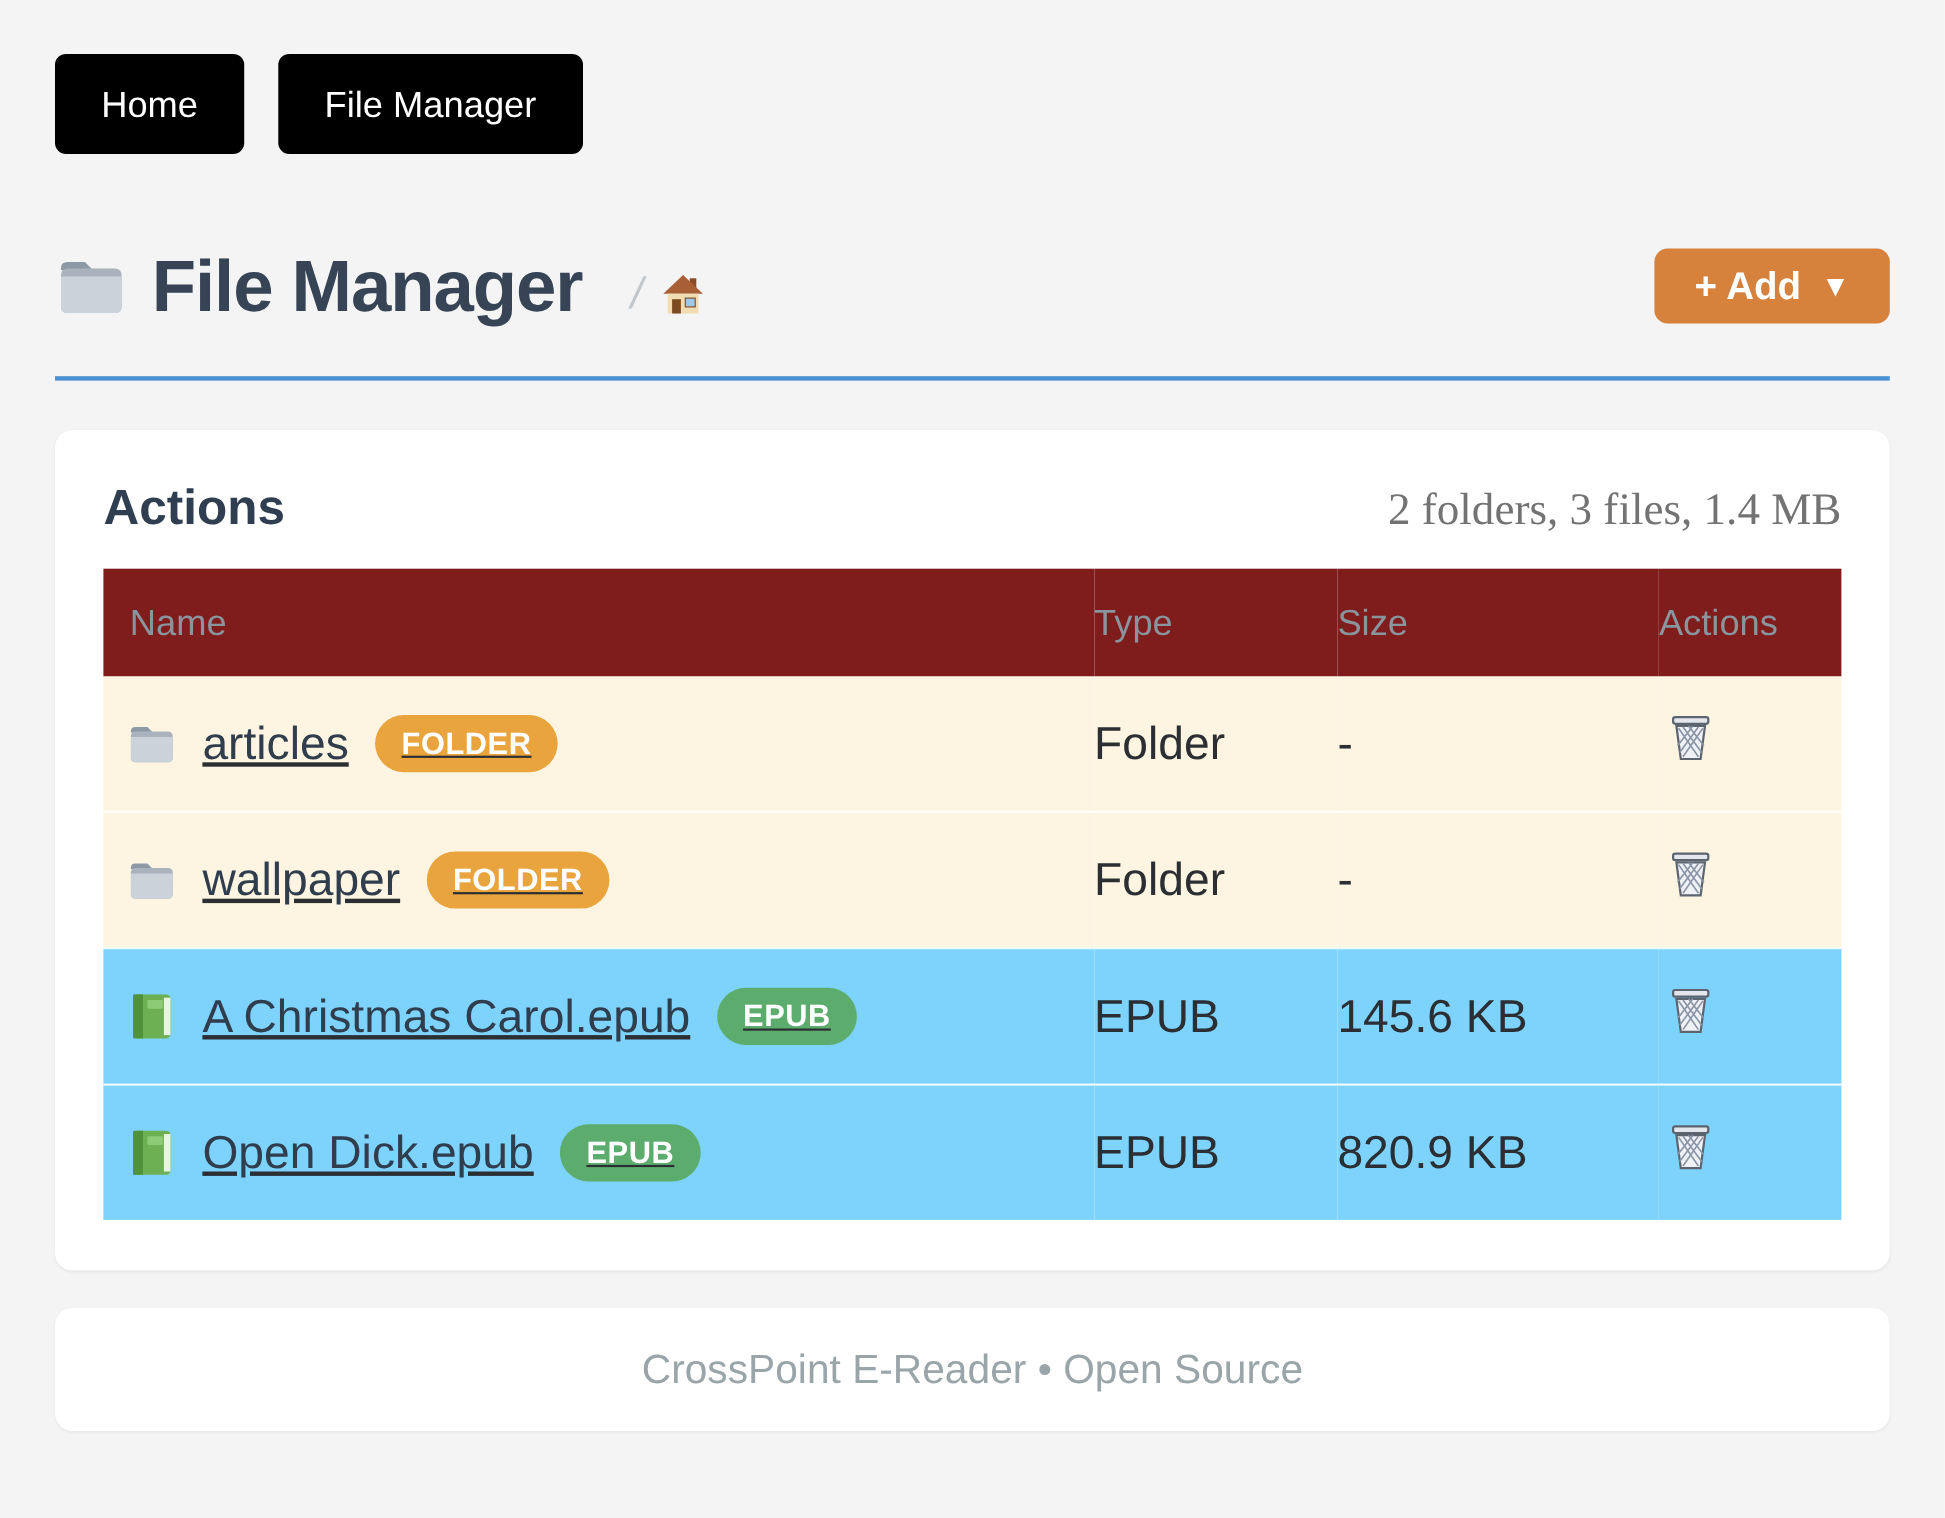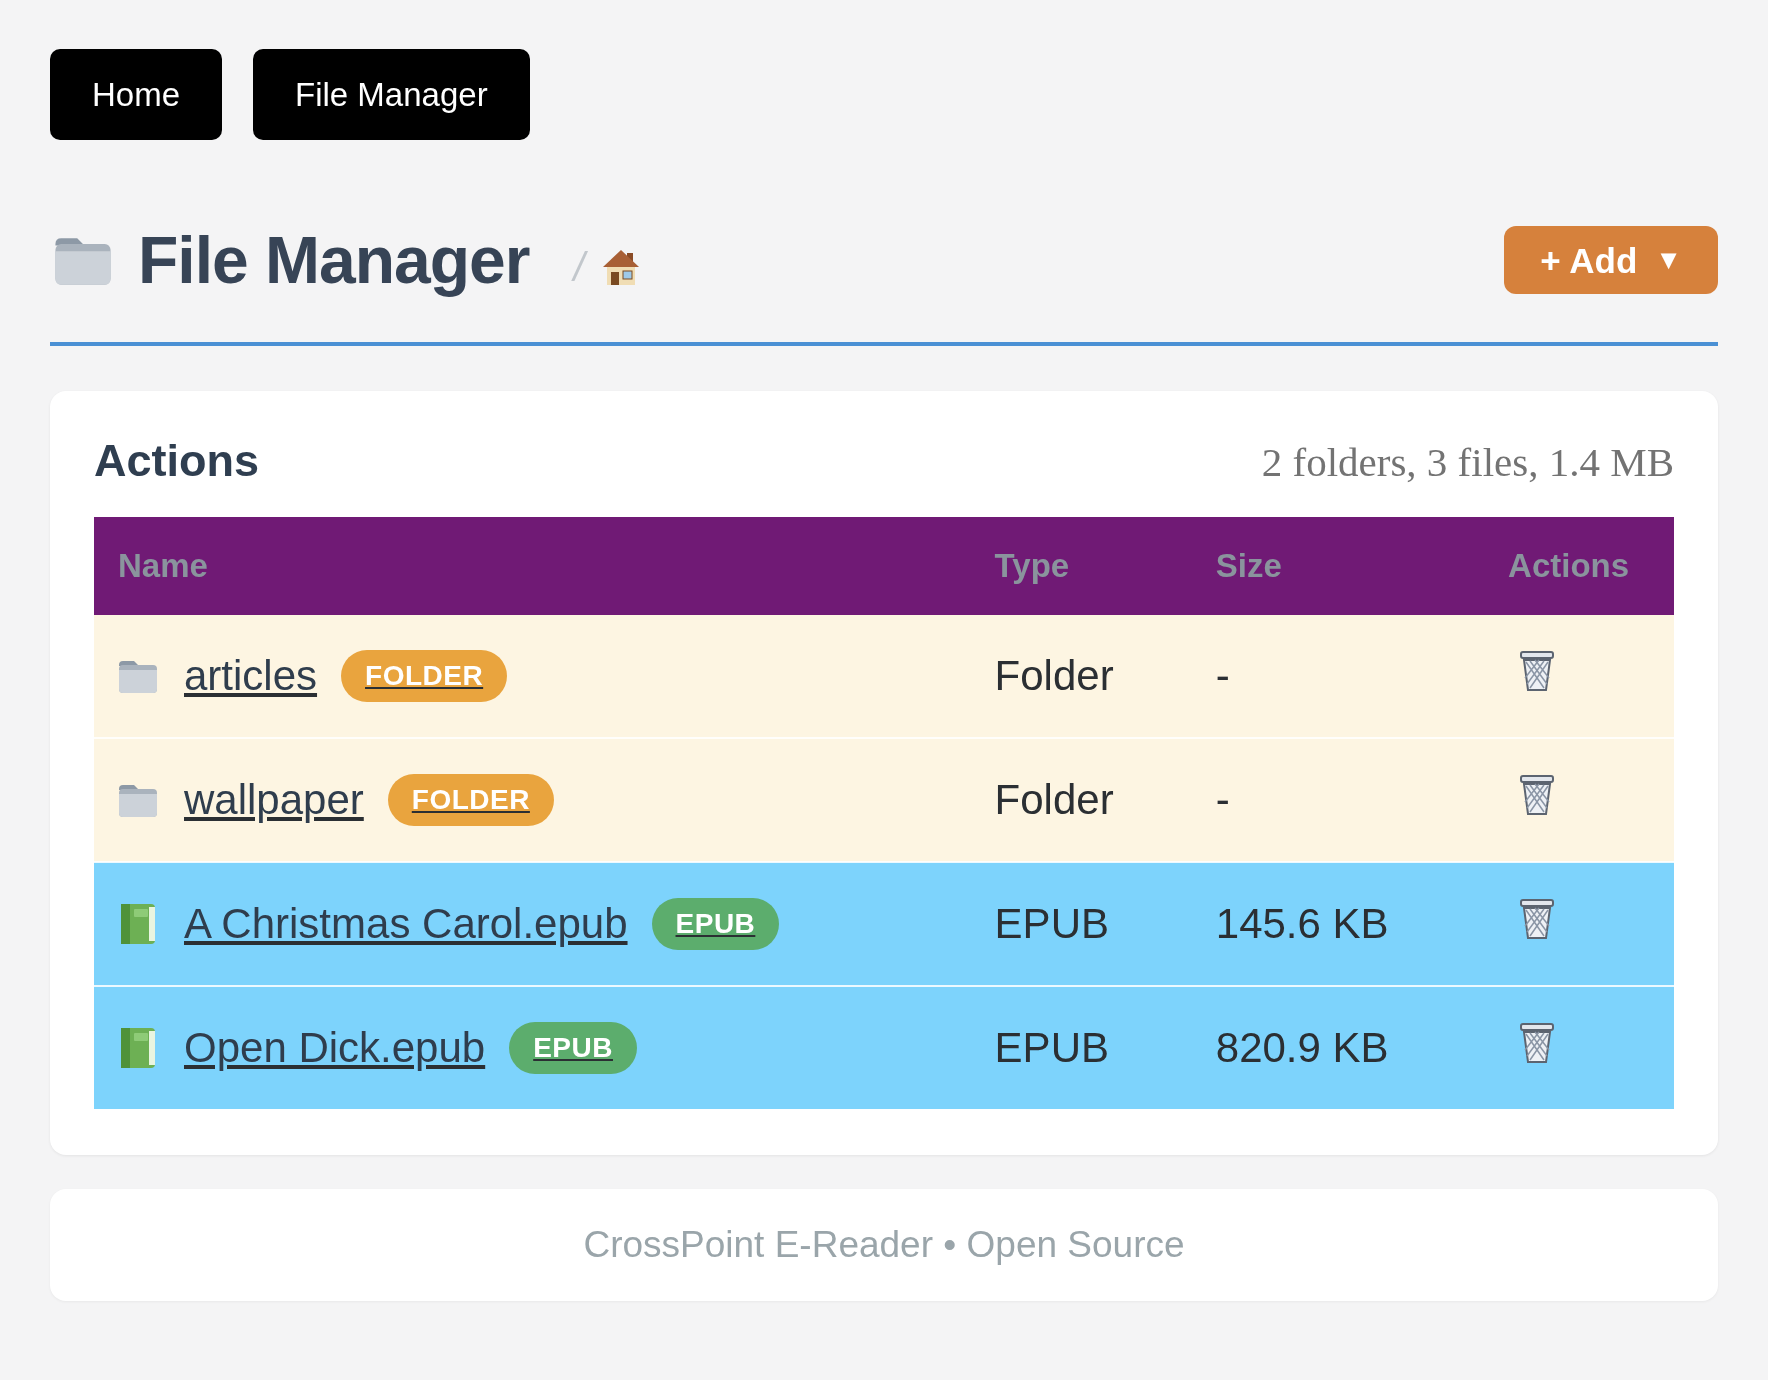--- a/index.html
+++ b/index.html
@@ -49,21 +49,21 @@
     box-shadow:0 1px 3px rgba(0,0,0,0.07);
     padding:44px 44px 46px 44px;box-sizing:border-box;
   }
   .card-head{display:flex;align-items:baseline;justify-content:space-between;margin-bottom:30px;}
   .card-title{font-size:45px;font-weight:bold;color:#2f3e50;margin:0;}
   .card-summary{font-size:41px;color:#737373;font-family:Liberation Serif, serif;}
 
   table.files{width:100%;border-collapse:collapse;table-layout:fixed;}
   col.c-name{width:57%;} col.c-type{width:14%;} col.c-size{width:18.5%;} col.c-actions{width:10.5%;}
   thead th{
-    background:#701a75;color:#8a949d;font-weight:bold;font-size:33px;
+    background:#7f1d1d;color:#8a949d;font-weight:normal;font-size:33px;
     text-align:left;padding:30px 0 30px 0;
   }
   thead th.first{padding-left:24px;}
   tbody td{font-size:42px;padding:35px 0;vertical-align:middle;color:#2b2f33;}
   tbody tr + tr td{border-top:2px solid rgba(255,255,255,0.85);}
   tr.row-folder td{background:#fdf5e2;}
   tr.row-epub td{background:#7dd3fc;}
 
   .name-cell{display:flex;align-items:center;gap:24px;padding-left:22px;text-decoration:underline;}
   .file-icon{width:44px;height:44px;flex:0 0 auto;}

